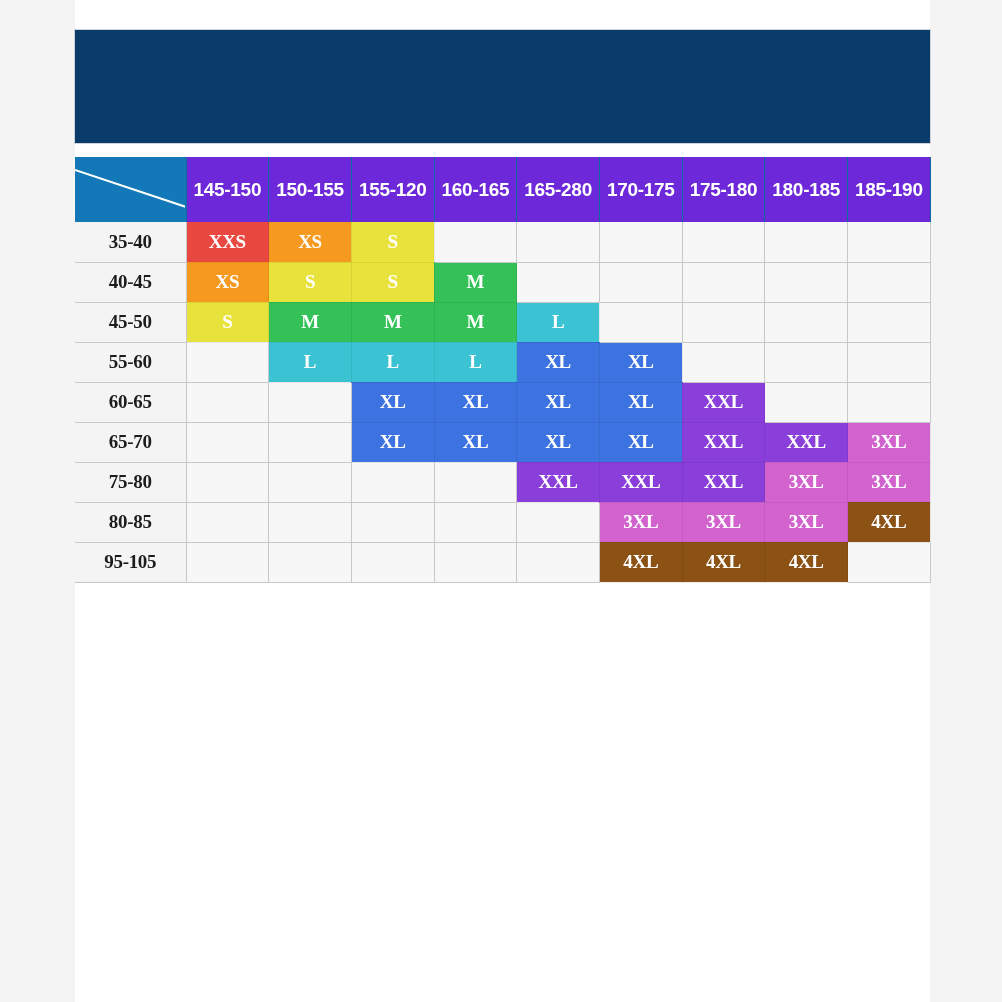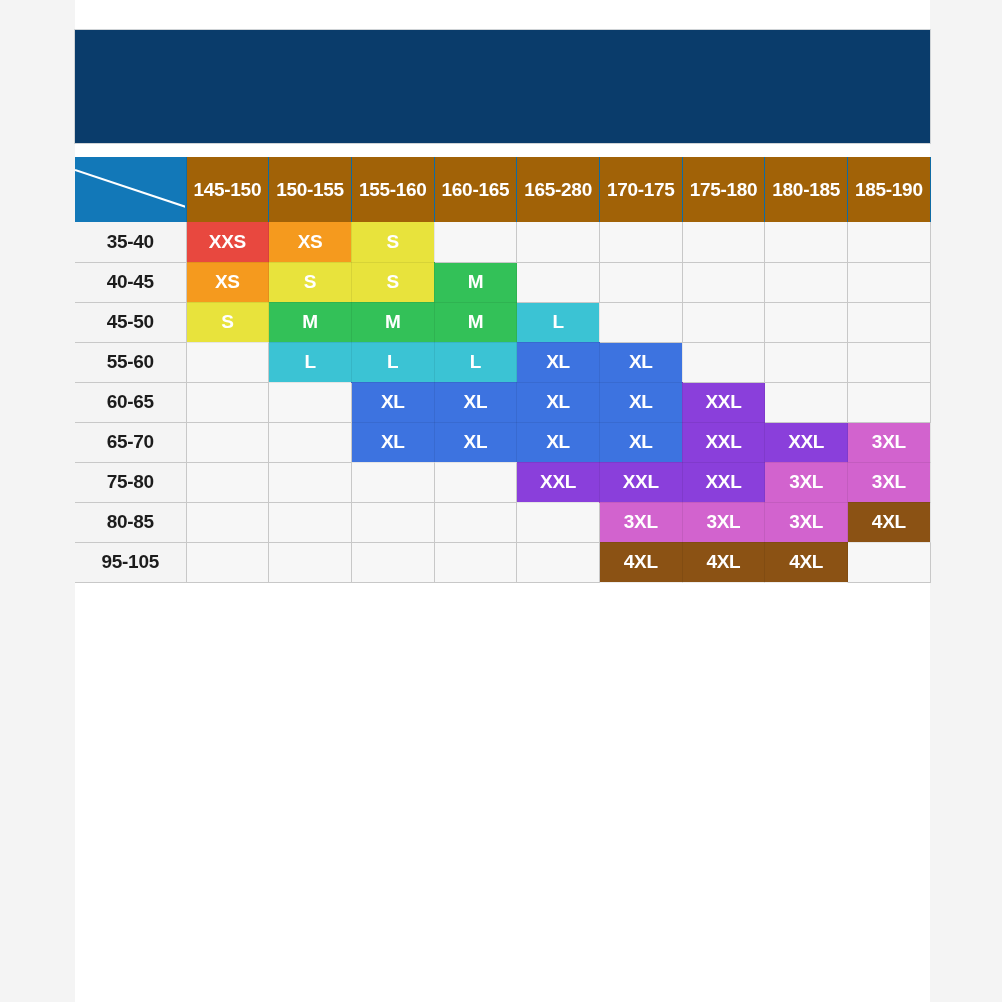--- a/index.html
+++ b/index.html
@@ -65,41 +65,41 @@
     padding: 0;
     margin: 0;
     text-align: center;
     vertical-align: middle;
     box-sizing: border-box;
   }
 
   
   thead tr { height: 65px; }
   th.col-head {
-    background: #a16207;
+    background: #6d28d9;
     color: #ffffff;
     font-size: 19px;
     font-weight: bold;
     border-left: 1px solid #2a85bf;
     border-right: 1px solid #0f6ba4;
     letter-spacing: -0.3px;
   }
   th.corner-head {
     background: #1278b8;
     position: relative;
     border-right: 1px solid #0f6ba4;
   }
   th.corner-head .diag {
     position: absolute;
     inset: 0;
     display: block;
   }
 
   
-  tbody tr { height: 40px; }
+  tbody tr { height: 40px; font-family: Liberation Serif, serif; }
   td.row-head {
     background: #f4f4f4;
     color: #1c1c1c;
     font-size: 19px;
     font-weight: bold;
     border-bottom: 1px solid #c8c8c8;
     border-right: 1px solid #c8c8c8;
     letter-spacing: -0.3px;
   }
   tbody tr:last-child td.row-head { border-bottom: 1px solid #c8c8c8; }
@@ -145,21 +145,21 @@
       </colgroup>
     <thead>
       <tr>
         <th class="corner-head">
           <svg class="diag" viewBox="0 0 111 65" preserveAspectRatio="none">
             <line x1="0" y1="13" x2="111" y2="50" stroke="#ffffff" stroke-width="2"></line>
           </svg>
         </th>
       <th class="col-head">145-150</th>
           <th class="col-head">150-155</th>
-          <th class="col-head">155-160</th>
+          <th class="col-head">155-120</th>
           <th class="col-head">160-165</th>
           <th class="col-head">165-280</th>
           <th class="col-head">170-175</th>
           <th class="col-head">175-180</th>
           <th class="col-head">180-185</th>
           <th class="col-head">185-190</th>
         </tr>
     </thead>
     <tbody id="size-table-body">
         <tr>

